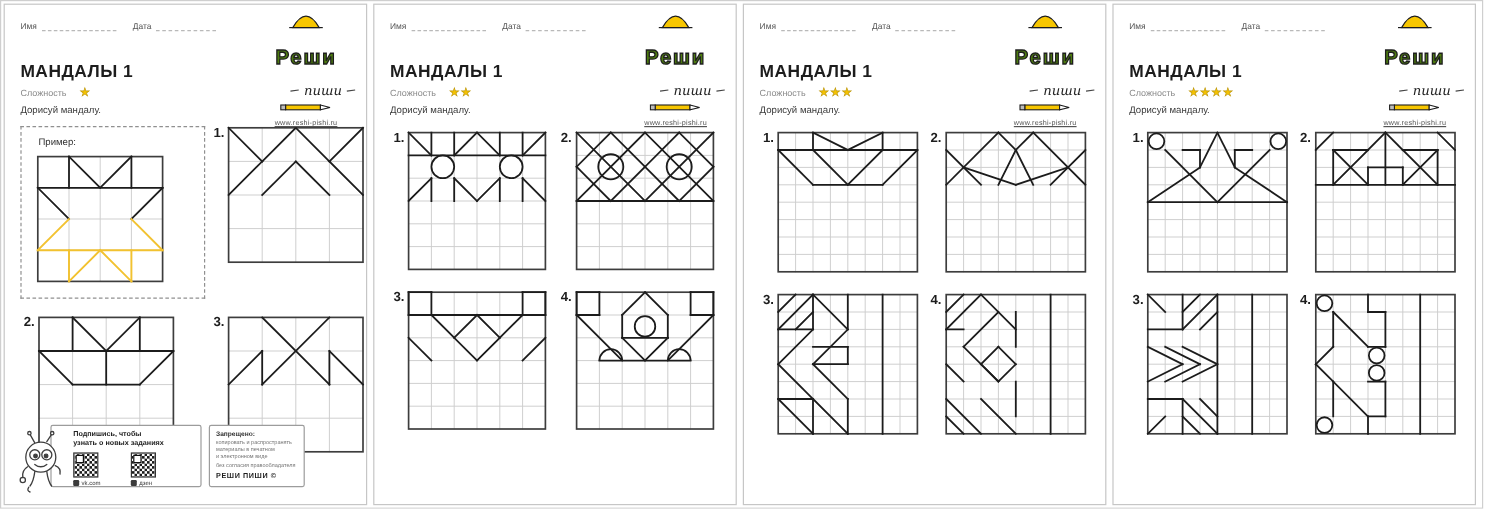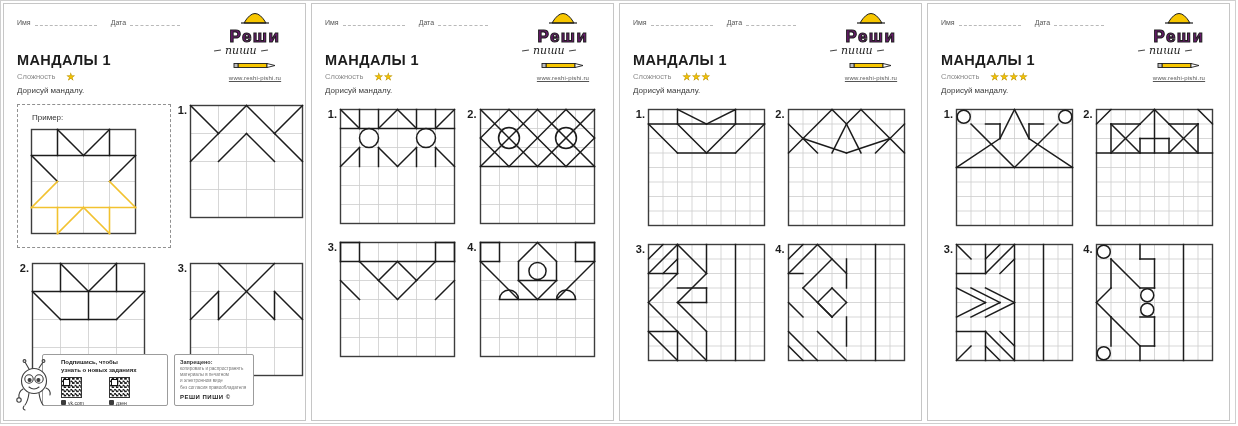--- a/index.html
+++ b/index.html
@@ -12,24 +12,24 @@
   .hl{font-size:7px;color:#555;}
   .hl2{margin-left:14px;}
   .dashline{border-bottom:1px dashed #b9b9b9;width:62px;height:7px;margin-left:4px;}
   .dashline.w2{width:50px;}
   h1{font-size:14.5px;font-weight:900;color:#1d1d1d;letter-spacing:.4px;margin:26px 0 3px 0;}
   .difficulty{font-size:7.5px;color:#8a8a8a;display:flex;align-items:center;gap:11px;margin:0 0 4px 0;}
   .stars{color:#F5C200;font-size:9.5px;letter-spacing:1px;-webkit-text-stroke:.5px #bd980f;}
   .instruction{font-size:8px;color:#3a3a3a;margin:0 0 9px 0;}
   
   .logo{position:absolute;top:7px;right:9px;width:82px;text-align:center;line-height:1;}
-  .logo-main{font-weight:900;font-size:17px;letter-spacing:1.5px;color:#701a75;
-             -webkit-text-stroke:1.1px #1d1d1d;margin-top:1px;}
+  .logo-main{font-weight:900;font-size:17px;letter-spacing:1.5px;color:#4d7c0f;
+             -webkit-text-stroke:1.1px #1d1d1d;margin-top:11px;}
   .logo-script{font-family:"DejaVu Serif",serif;font-style:italic;font-size:11px;color:#222;
-               margin-top:0;display:flex;align-items:center;justify-content:flex-start;gap:4px;}
+               margin-top:14px;display:flex;align-items:center;justify-content:flex-end;gap:4px;}
   .logo-script::before,.logo-script::after{content:"";width:7px;height:0;border-top:1px solid #444;transform:rotate(-8deg);}
   .logo-site{font-size:6px;color:#555;text-decoration:underline;margin-top:3px;letter-spacing:.2px;}
   
   .grids{display:grid;}
   .page .grids.g0{grid-template-columns:152px 1fr;column-gap:6px;row-gap:14px;align-items:start;}
   .page .grids.gN{grid-template-columns:1fr 1fr;column-gap:4px;row-gap:16px;padding-top:4px;}
   .example-box{border:1px dashed #909090;padding:8px 12px 12px 12px;width:128px;}
   .ex-label{font-size:8px;color:#333;margin:0 0 6px 2px;}
   .puzzle{display:flex;align-items:flex-start;gap:2px;}
   .pz-label{font-weight:800;font-size:11px;color:#1d1d1d;flex:0 0 12px;text-align:right;}

